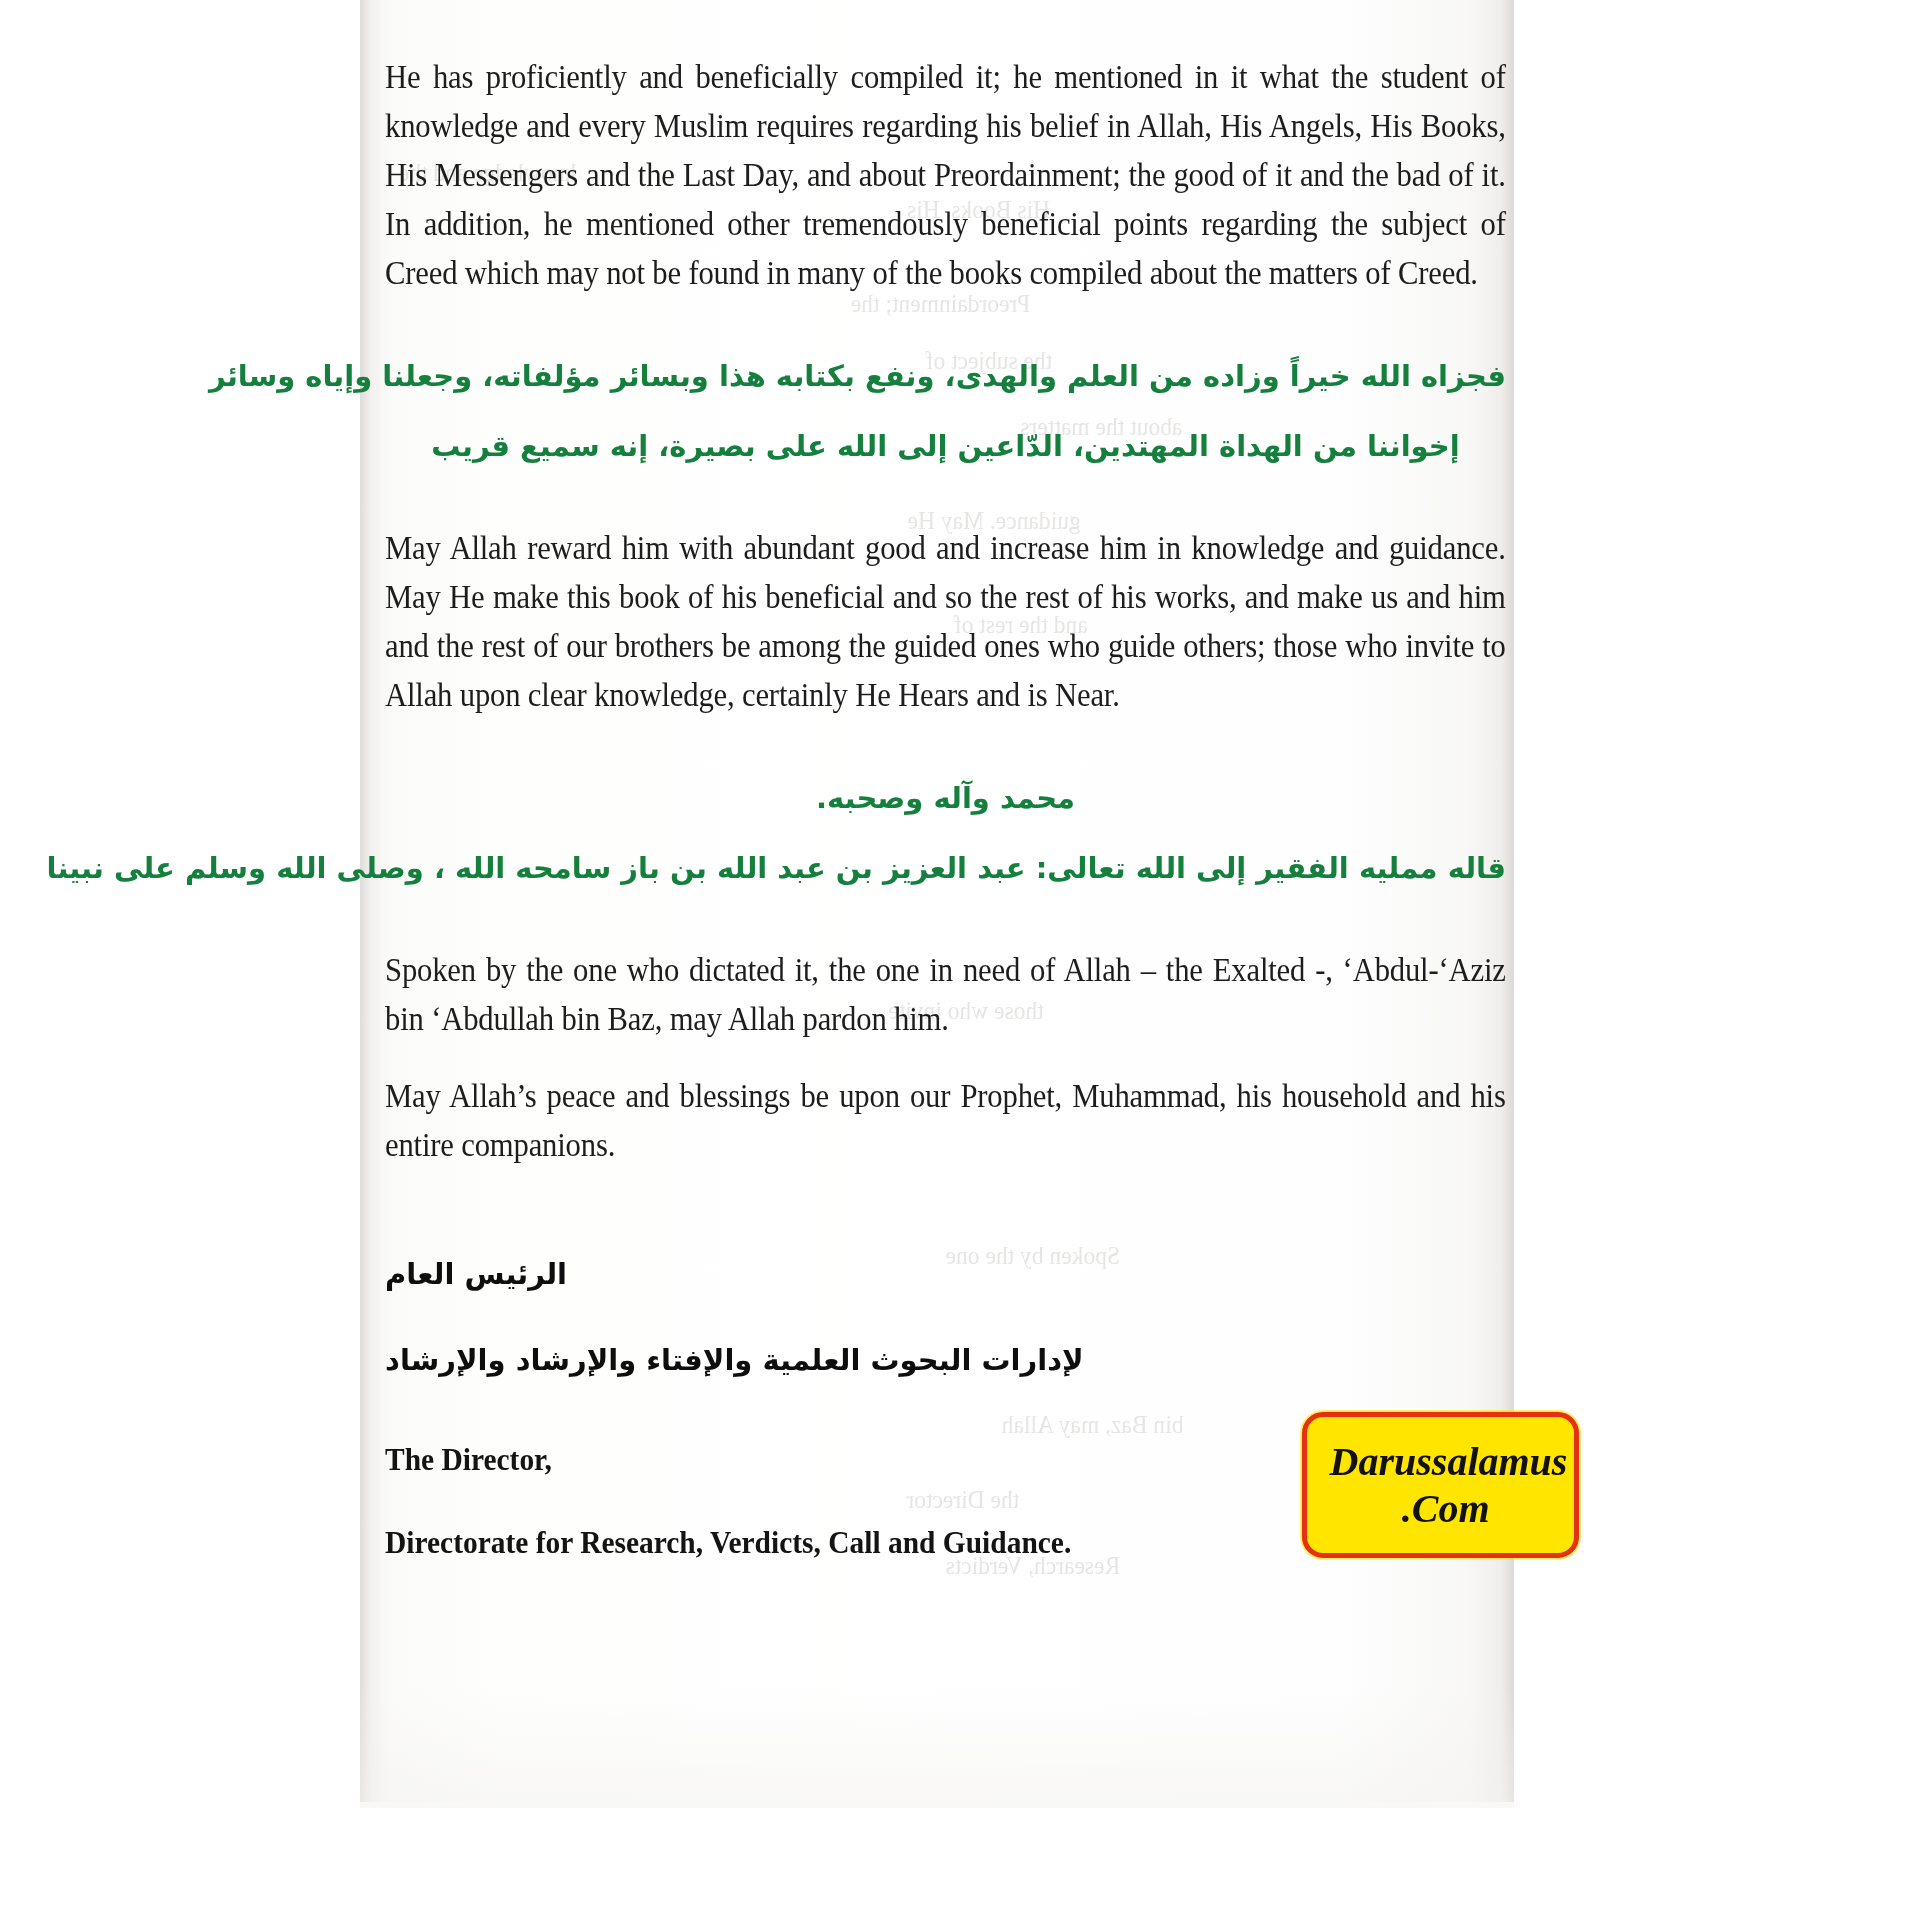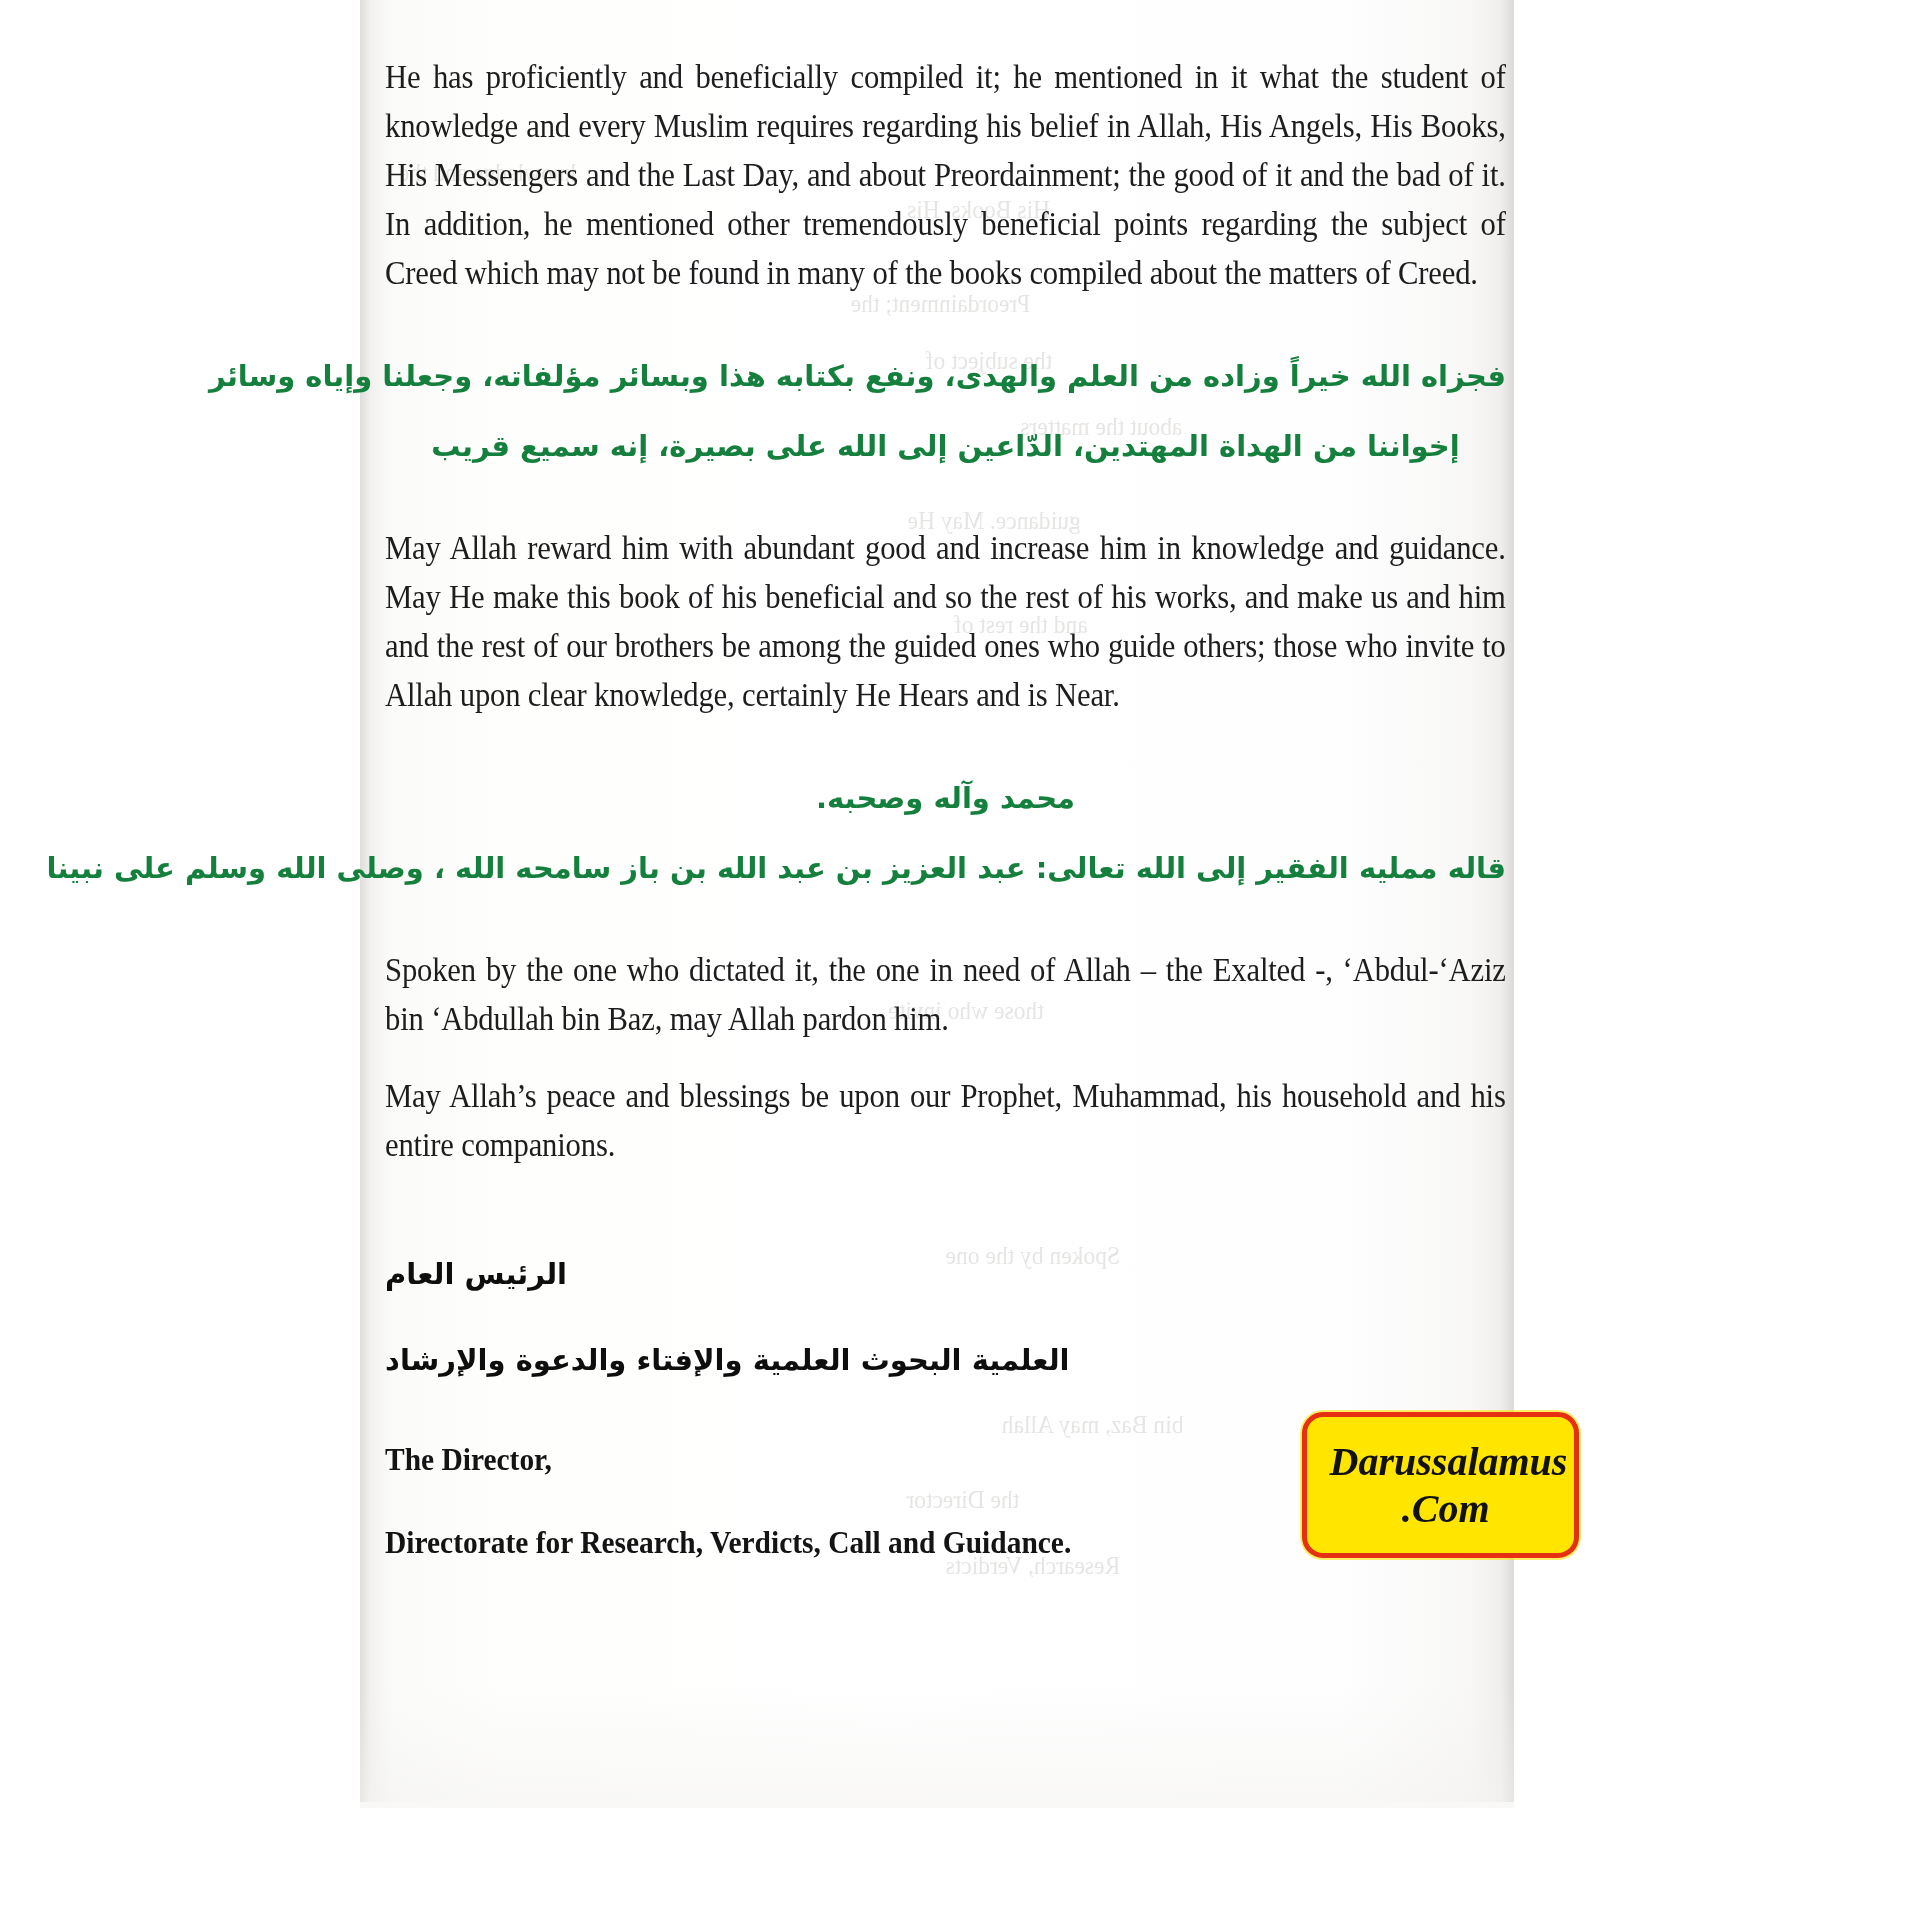--- a/index.html
+++ b/index.html
@@ -213,21 +213,21 @@
     <div class="gap-sm"></div>
 
     <p class="en last-line-left">May Allah’s peace and blessings be upon our Prophet, Muhammad, his household and his entire companions.</p>
 
     <div class="gap-xl"></div>
 
     <div class="ar-right">الرئيس العام</div>
 
     <div class="gap-sm"></div>
 
-    <div class="ar-right">العلمية البحوث العلمية والإفتاء والدعوة والإرشاد</div>
+    <div class="ar-right">لإدارات البحوث العلمية والإفتاء والإرشاد والإرشاد</div>
 
     <div class="gap-md"></div>
 
     <div class="sig">The Director,</div>
 
     <div class="gap-sm"></div>
 
     <div class="sig">Directorate for Research, Verdicts, Call and Guidance.</div>
 
   </div>

